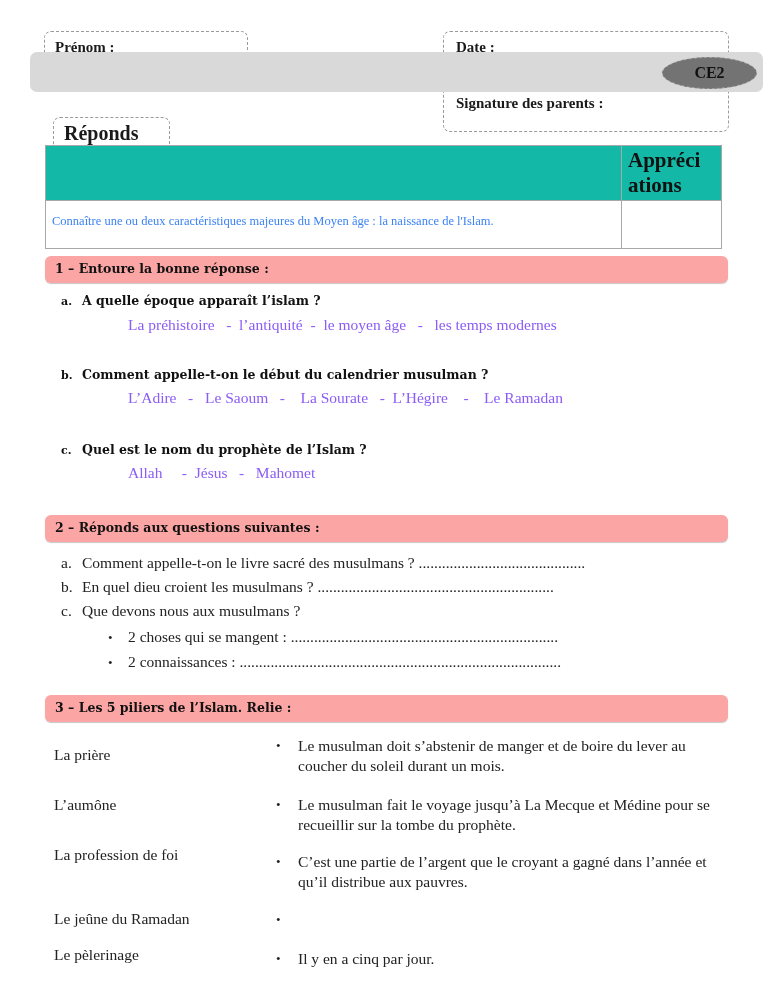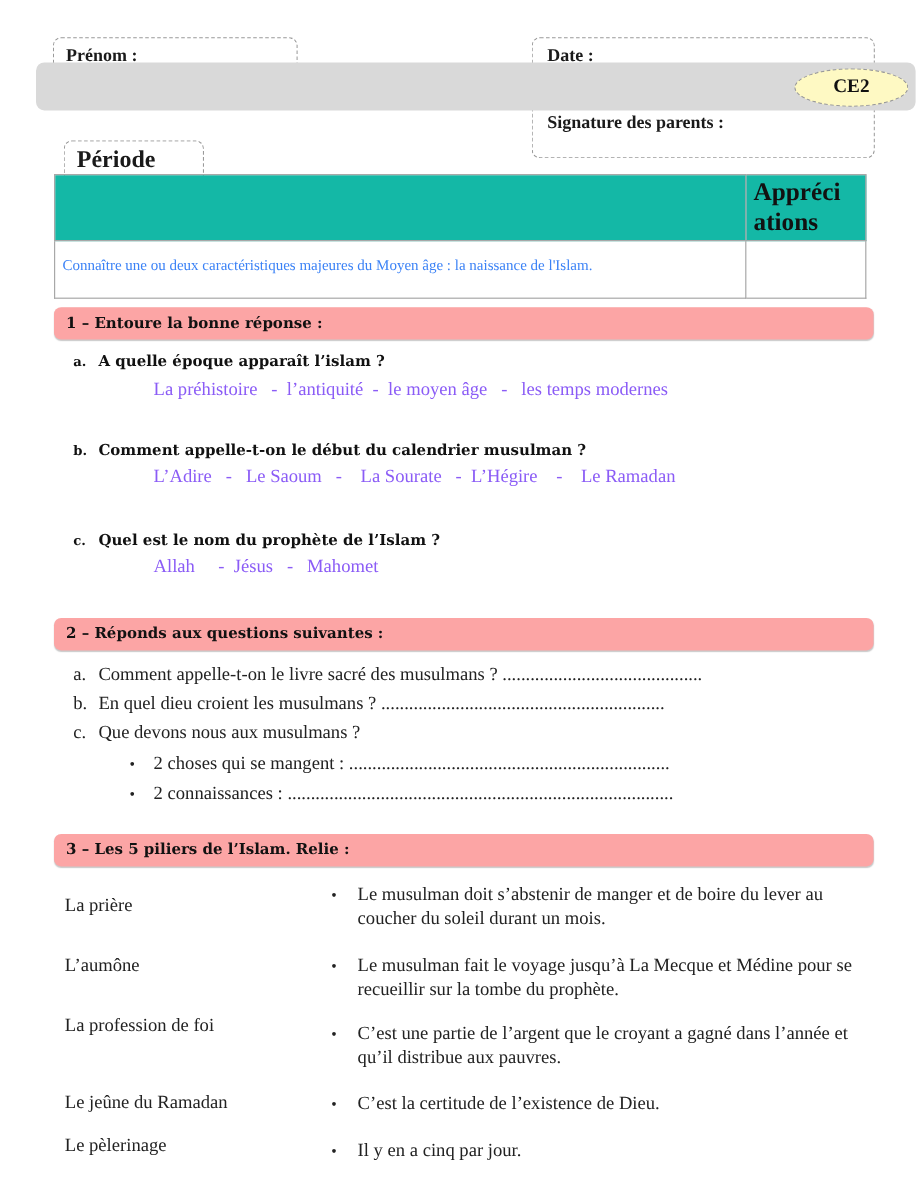--- a/index.html
+++ b/index.html
@@ -10,21 +10,21 @@
   .label-bold { font-family: "Liberation Serif", serif; font-weight: bold; font-size: 15px; color: #1a1a1a; }
 
   #prenom-box { left: 44px; top: 31px; width: 204px; height: 30px; }
   #prenom-box .label-bold { position: absolute; left: 10px; top: 7px; }
   #date-box { left: 443px; top: 31px; width: 286px; height: 101px; }
   #date-box .date-label { position: absolute; left: 12px; top: 7px; }
   #date-box .sig-label { position: absolute; left: 12px; top: 63px; }
 
   #title-banner { position: absolute; left: 30px; top: 52px; width: 733px; height: 40px; background: #d9d9d9; border-radius: 7px; }
   #title-text { position: absolute; left: 0; right: 0; top: 4px; text-align: center; font-family: "Liberation Serif", serif; font-weight: bold; font-style: italic; font-size: 25px; color: #111; letter-spacing: 0.2px; }
-  #level-badge { position: absolute; left: 632px; top: 5px; width: 95px; height: 32px; background: #fef9c3; border: 1px dashed #9a9a9a; border-radius: 50%; text-align: center; line-height: 30px; font-family: "Liberation Serif", serif; font-weight: bold; font-size: 16px; color: #111; }
+  #level-badge { position: absolute; left: 632px; top: 5px; width: 95px; height: 32px; background: #737373; border: 1px dashed #9a9a9a; border-radius: 50%; text-align: center; line-height: 30px; font-family: "Liberation Serif", serif; font-weight: bold; font-size: 16px; color: #111; }
 
   #competence-tab { left: 53px; top: 117px; width: 117px; height: 30px; border-bottom: none; border-radius: 7px 7px 0 0; }
   #competence-tab span { position: absolute; left: 10px; top: 4px; font-family: "Liberation Serif", serif; font-weight: bold; font-size: 20px; }
 
   #competence-table { position: absolute; left: 45px; top: 145px; width: 677px; border-collapse: collapse; }
   #competence-table td, #competence-table th { border: 1px solid #a8a8a8; }
   #competence-table th { background: #14b8a6; height: 52px; vertical-align: top; text-align: left; }
   #competence-table th.appr { width: 100px; padding: 2px 6px; font-family: "Liberation Serif", serif; font-weight: bold; font-size: 21px; line-height: 25px; color: #111; }
   #competence-table td { height: 48px; font-family: "Liberation Serif", serif; font-size: 12.5px; line-height: 13px; padding: 14px 6px; vertical-align: top; color: #3b82f6; }
 
@@ -53,21 +53,21 @@
 <div class="dashed-box" id="date-box">
   <span class="label-bold date-label">Date :</span>
   <span class="label-bold sig-label">Signature des parents :</span>
 </div>
 
 <div id="title-banner">
   <div id="level-badge">CE2</div>
 </div>
 
 <div class="dashed-box" id="competence-tab">
-  <span>Période</span>
+  <span>Réponds</span>
 </div>
 <table id="competence-table">
   <tbody>
       <tr>
     <th></th>
     <th class="appr">Appréci ations</th>
   </tr>
   <tr>
     <td>Connaître une ou deux caractéristiques majeures du Moyen âge : la naissance de l'Islam.</td>
     <td></td>
@@ -127,17 +127,17 @@
 <div class="definition" style="top:736px;">
   <span class="bullet">•</span><span>Le musulman doit s’abstenir de manger et de boire du lever au coucher du soleil durant un mois.</span>
 </div>
 <div class="definition" style="top:795px;">
   <span class="bullet">•</span><span>Le musulman fait le voyage jusqu’à La Mecque et Médine pour se recueillir sur la tombe du prophète.</span>
 </div>
 <div class="definition" style="top:852px;">
   <span class="bullet">•</span><span>C’est une partie de l’argent que le croyant a gagné dans l’année et qu’il distribue aux pauvres.</span>
 </div>
 <div class="definition" style="top:910px;">
-  <span class="bullet">•</span><span>C’est la certitude de l’existence de Dieu.</span>
+  <span class="bullet">•</span>
 </div>
 <div class="definition" style="top:949px;">
   <span class="bullet">•</span><span>Il y en a cinq par jour.</span>
 </div>
 
 </body></html>

